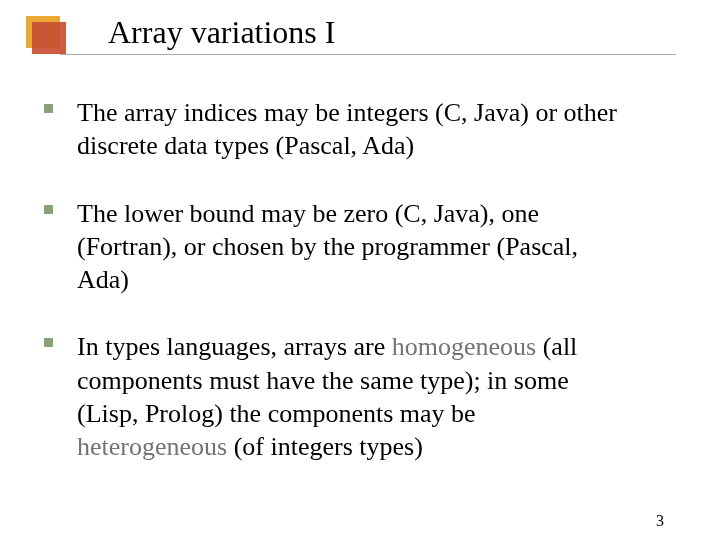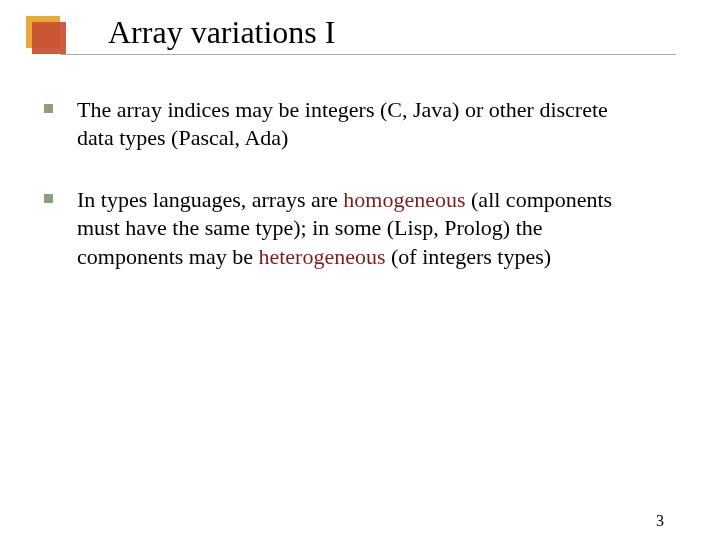--- a/index.html
+++ b/index.html
@@ -54,36 +54,36 @@
   .body {
     position: absolute;
     left: 44px;
     right: 50px;
     top: 96px;
   }
   .bullet {
     display: flex;
     align-items: flex-start;
     margin-bottom: 34px;
-    font-size: 22px;
+    font-size: 26px;
     line-height: 1.28;
   }
   .bullet .marker {
     flex: 0 0 auto;
     width: 9px;
     height: 9px;
     background: #8aa27a;
     margin-top: 8px;
     margin-right: 24px;
   }
   .bullet .text {
     flex: 1 1 auto;
   }
   .hl {
-    color: #7f1d1d;
+    color: #737373;
   }
   .pagenum {
     position: absolute;
     right: 12px;
     bottom: 10px;
     font-size: 16px;
     color: #000;
   }
 </style>
 </head>
@@ -99,20 +99,26 @@
 
   <div class="body">
 
     <div class="bullet">
       <div class="marker"></div>
       <div class="text">
         <span>The array indices may be integers (C, Java) or other discrete data types (Pascal, Ada)</span><span class="hl"></span><span></span><span class="hl"></span><span></span>
       </div>
     </div>
 
+    <div class="bullet">
+      <div class="marker"></div>
+      <div class="text">
+        <span>The lower bound may be zero (C, Java), one (Fortran), or chosen by the programmer (Pascal, Ada)</span><span class="hl"></span><span></span><span class="hl"></span><span></span>
+      </div>
+    </div>
 
     <div class="bullet">
       <div class="marker"></div>
       <div class="text">
         <span>In types languages, arrays are </span><span class="hl">homogeneous</span><span> (all components must have the same type); in some (Lisp, Prolog) the components may be </span><span class="hl">heterogeneous</span><span> (of integers types)</span>
       </div>
     </div>
 
   </div>
 

